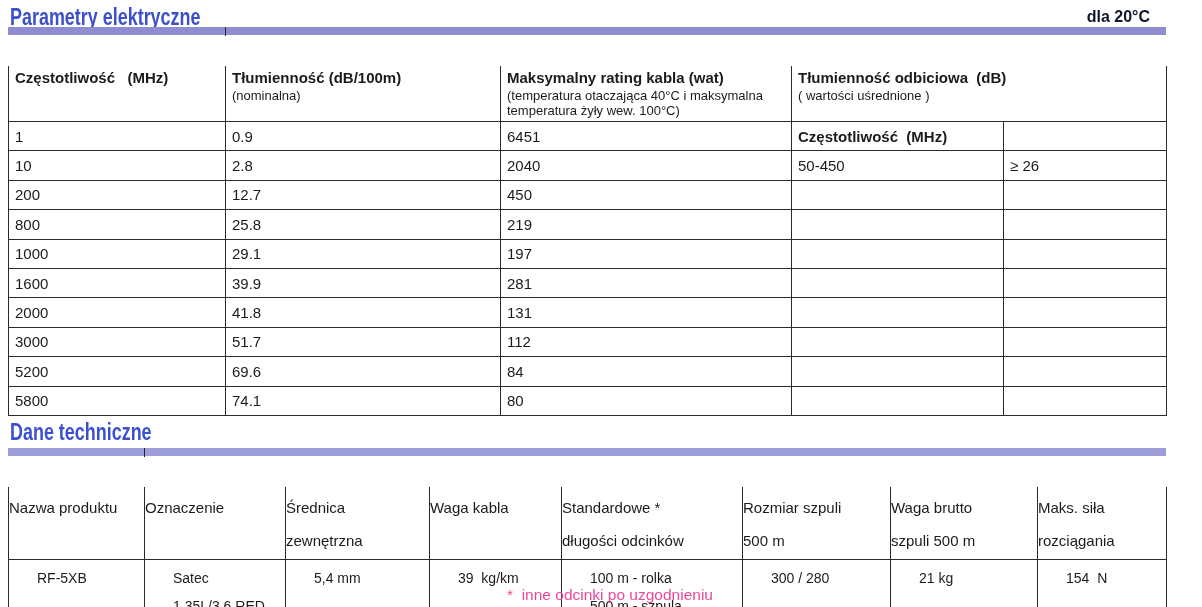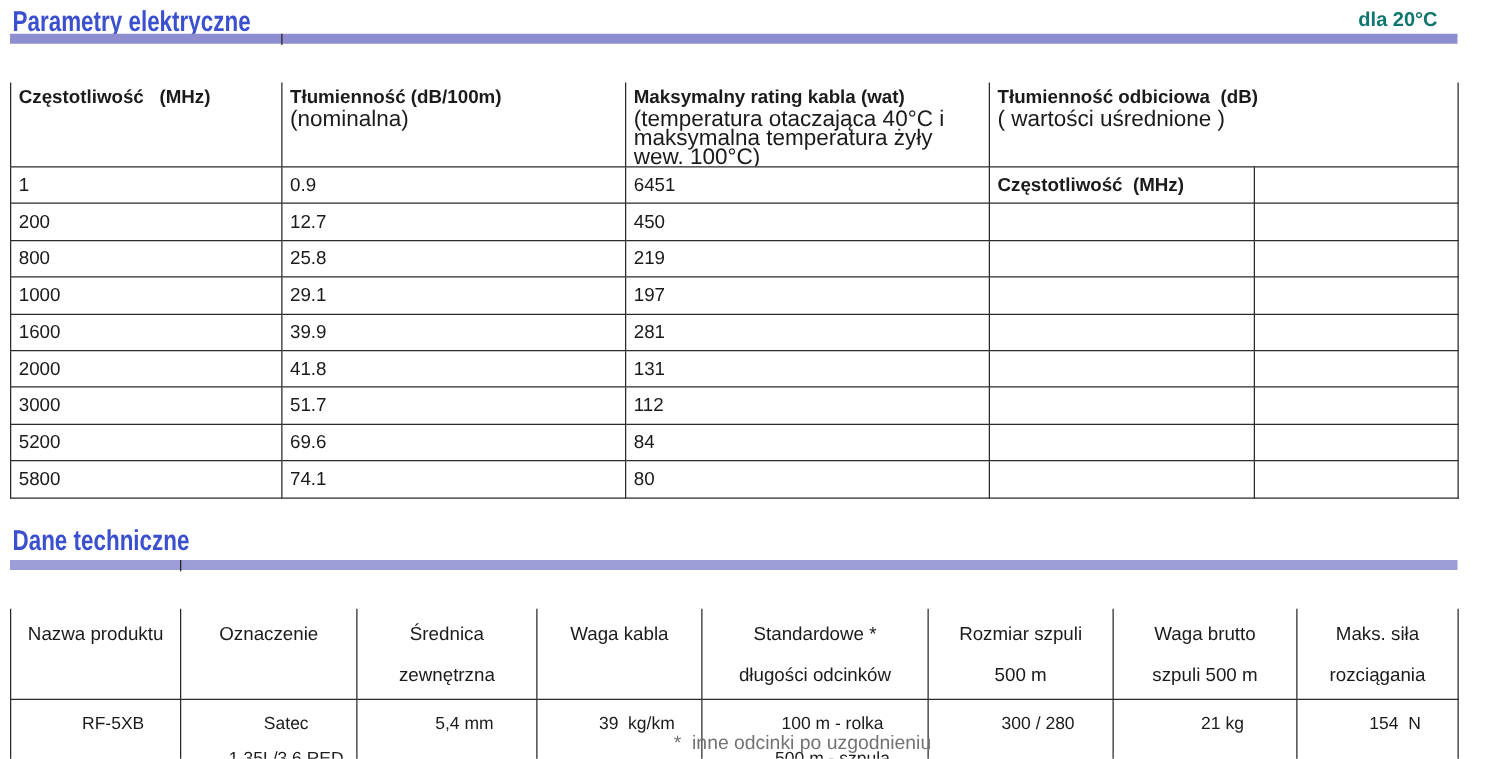--- a/index.html
+++ b/index.html
@@ -14,21 +14,21 @@
   .sec-title{
     position:absolute;display:inline-block;
     font-size:23px;font-weight:bold;color:#3b50cf;
     letter-spacing:0px;white-space:nowrap;
     transform:scaleX(0.78);transform-origin:0 50%;
   }
   #title1{left:10px;top:4px;}
   #title2{left:10px;top:419px;}
   .temp-note{
     position:absolute;right:52px;top:8px;
-    font-size:16px;font-weight:bold;color:#0f766e;white-space:nowrap;
+    font-size:16px;font-weight:bold;color:#0f172a;white-space:nowrap;
   }
 
   
   .bar{position:absolute;left:8px;width:1158px;height:8px;}
   #bar1{top:27px;background:#8d8dd0;}
   #bar2{top:448px;background:#9d9dd8;}
   .notch{position:absolute;top:0;width:1px;height:9px;background:#222;}
   #bar1 .notch{left:217px;}
   #bar2 .notch{left:136px;}
 
@@ -36,39 +36,39 @@
   table{border-collapse:collapse;table-layout:fixed;margin-top:31px;}
   th,td{border:1px solid #2b2b2b;overflow:hidden;}
   thead th{border-top:none;}
 
   #table1{position:absolute;left:8px;top:35px;width:1158px;}
   #table1 th{
     height:52px;vertical-align:top;text-align:left;
     padding:3px 4px 0 6px;border-top:none;
   }
   #table1 .hm{font-weight:bold;font-size:15px;line-height:18px;}
-  #table1 .hs{font-weight:normal;font-size:18px;line-height:15px;margin-top:1px;}
+  #table1 .hs{font-weight:normal;font-size:13px;line-height:15px;margin-top:1px;}
   #table1 td{
     height:28.4px;padding:0 2px 0 6px;
     font-size:15px;vertical-align:middle;text-align:left;font-weight:normal;
     white-space:nowrap;
   }
   #table1 td.b{font-weight:bold;}
 
   #table2{position:absolute;left:8px;top:456px;width:1158px;}
   #table2 th{border-top:none;}
-  #table2 th,#table2 td{text-align:center;font-weight:normal;padding:0;}
+  #table2 th,#table2 td{text-align:left;font-weight:normal;padding:0;}
   #table2 tr.t2h th{height:68px;vertical-align:top;padding-top:4px;font-size:15px;}
   #table2 tr.t2h .l{line-height:33px;height:33px;}
   #table2 tr.t2d td{height:59px;vertical-align:top;padding-top:4px;font-size:14px;padding-left:28px;}
   #table2 tr.t2d .l{line-height:28px;height:28px;}
 
   .footnote{
-    position:absolute;left:539px;top:586px;
-    font-size:15.5px;color:#737373;white-space:nowrap;
+    position:absolute;left:507px;top:586px;
+    font-size:15.5px;color:#ec4899;white-space:nowrap;
   }
 </style>
 </head>
 <body>
 
 <div class="page">
 
   <span id="title1" class="sec-title">Parametry elektryczne</span>
   <span class="temp-note">dla 20°C</span>
 
@@ -103,20 +103,27 @@
         </th>
       </tr>
     </thead>
     <tbody>
       <tr>
         <td>1</td>
         <td>0.9</td>
         <td>6451</td>
         <td class="b">Częstotliwość&nbsp;&nbsp;(MHz)</td>
         <td></td>
+      </tr>
+      <tr>
+        <td>10</td>
+        <td>2.8</td>
+        <td>2040</td>
+        <td>50-450</td>
+        <td>≥ 26</td>
       </tr>
       <tr>
         <td>200</td>
         <td>12.7</td>
         <td>450</td>
         <td></td>
         <td></td>
       </tr>
       <tr>
         <td>800</td>

